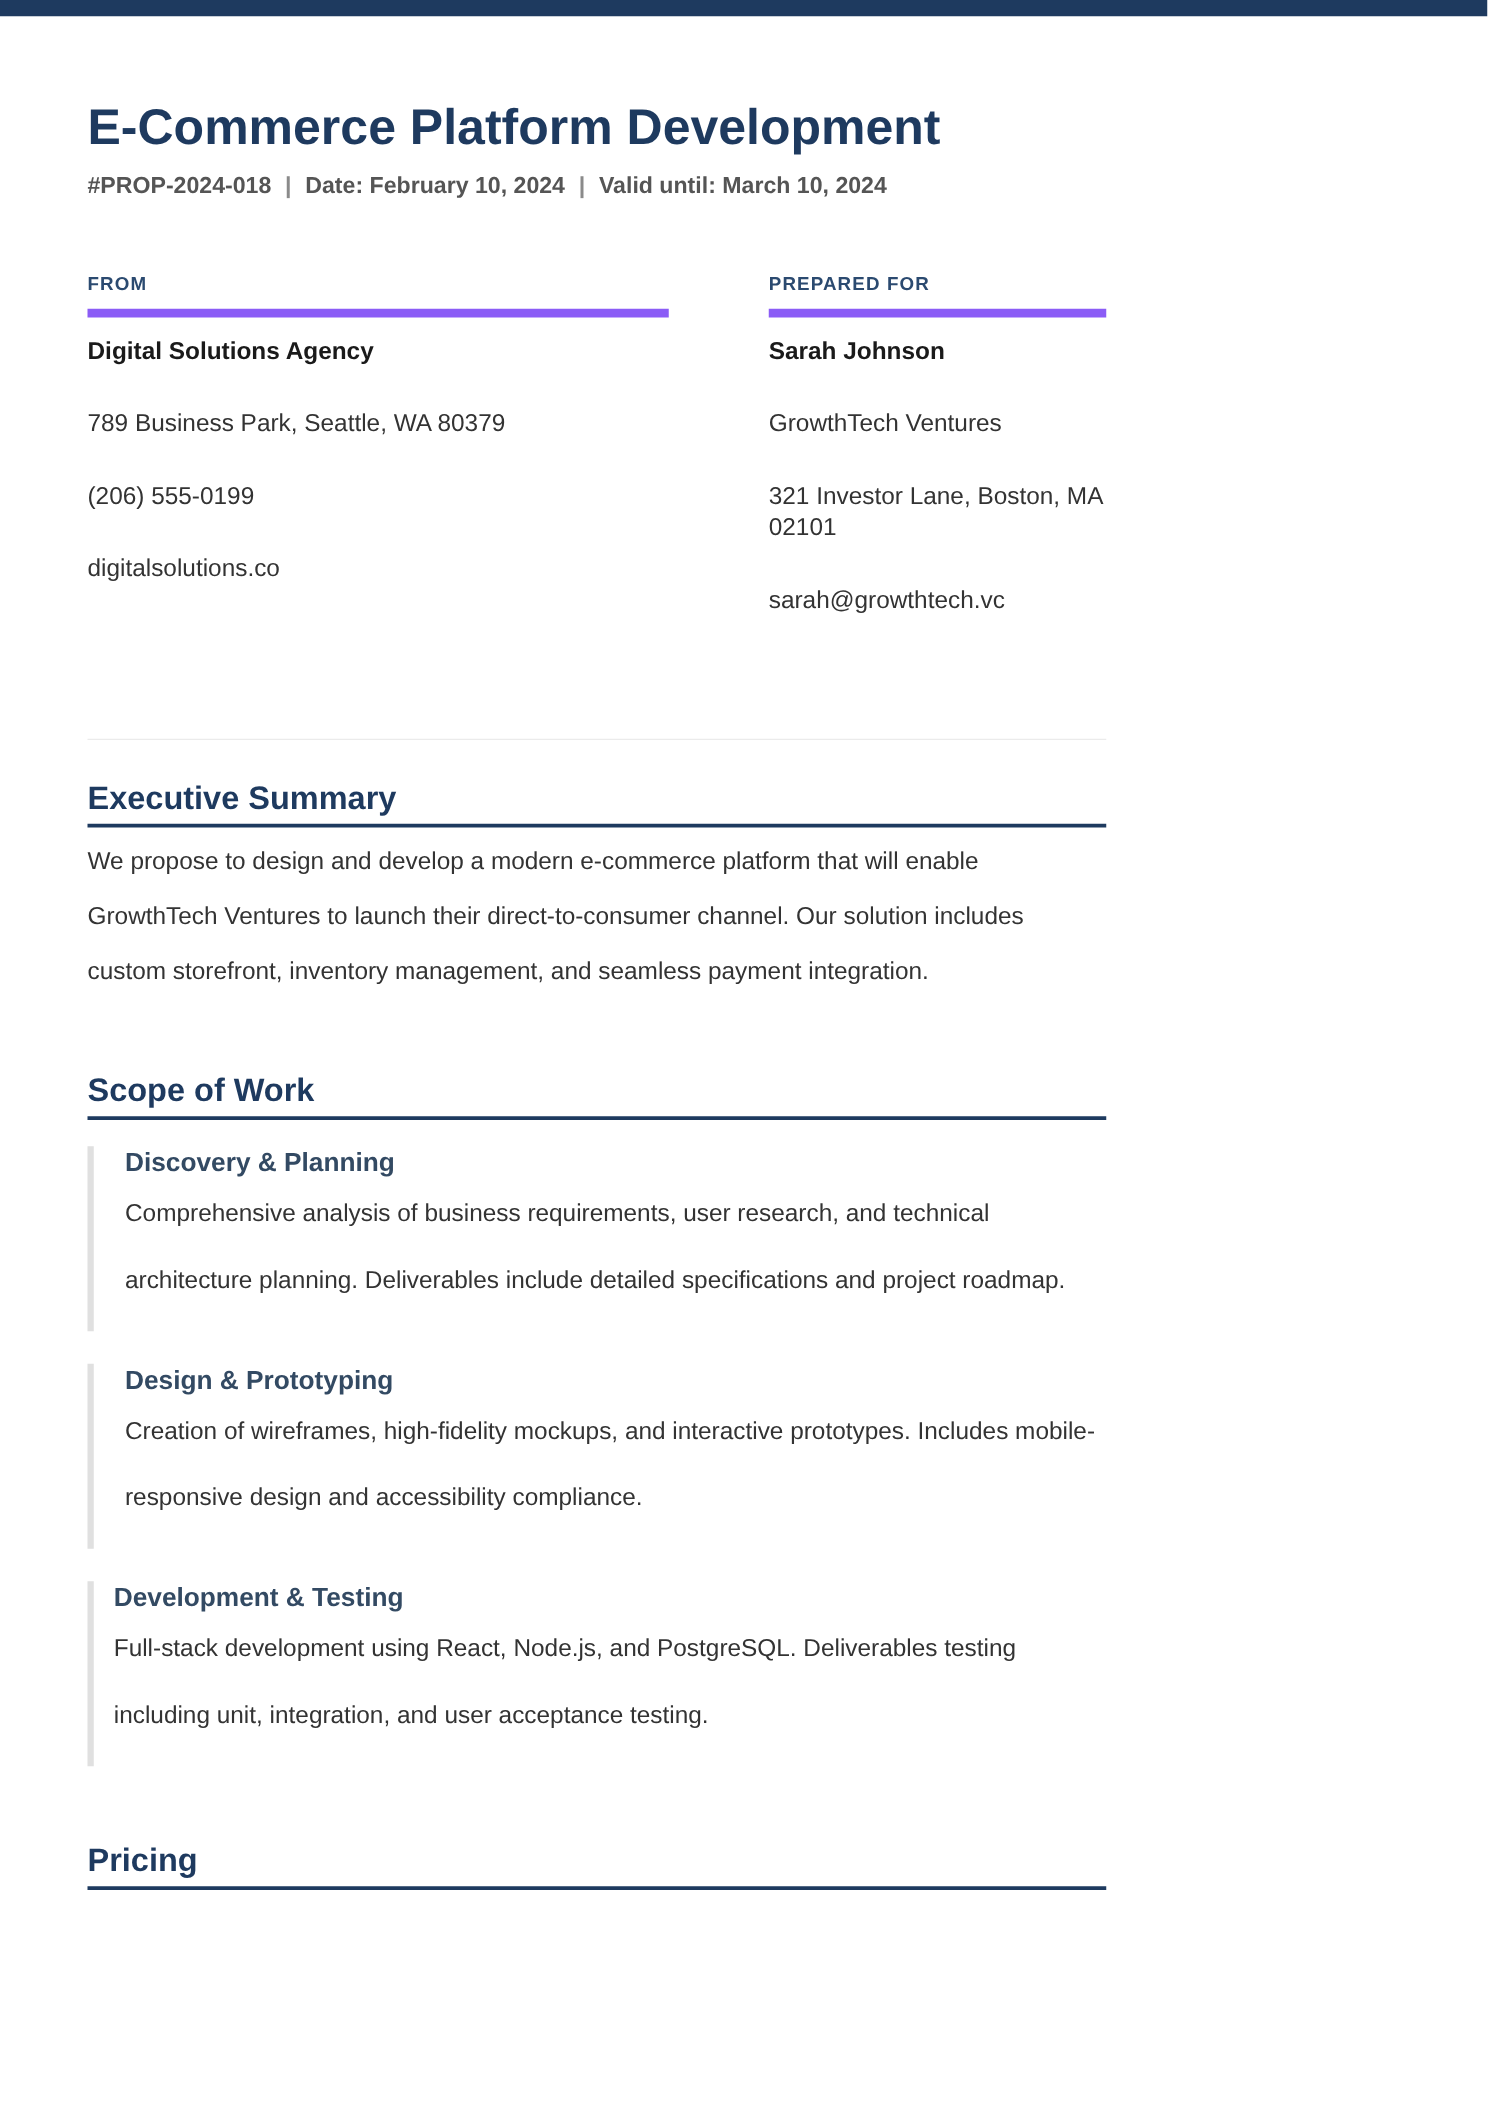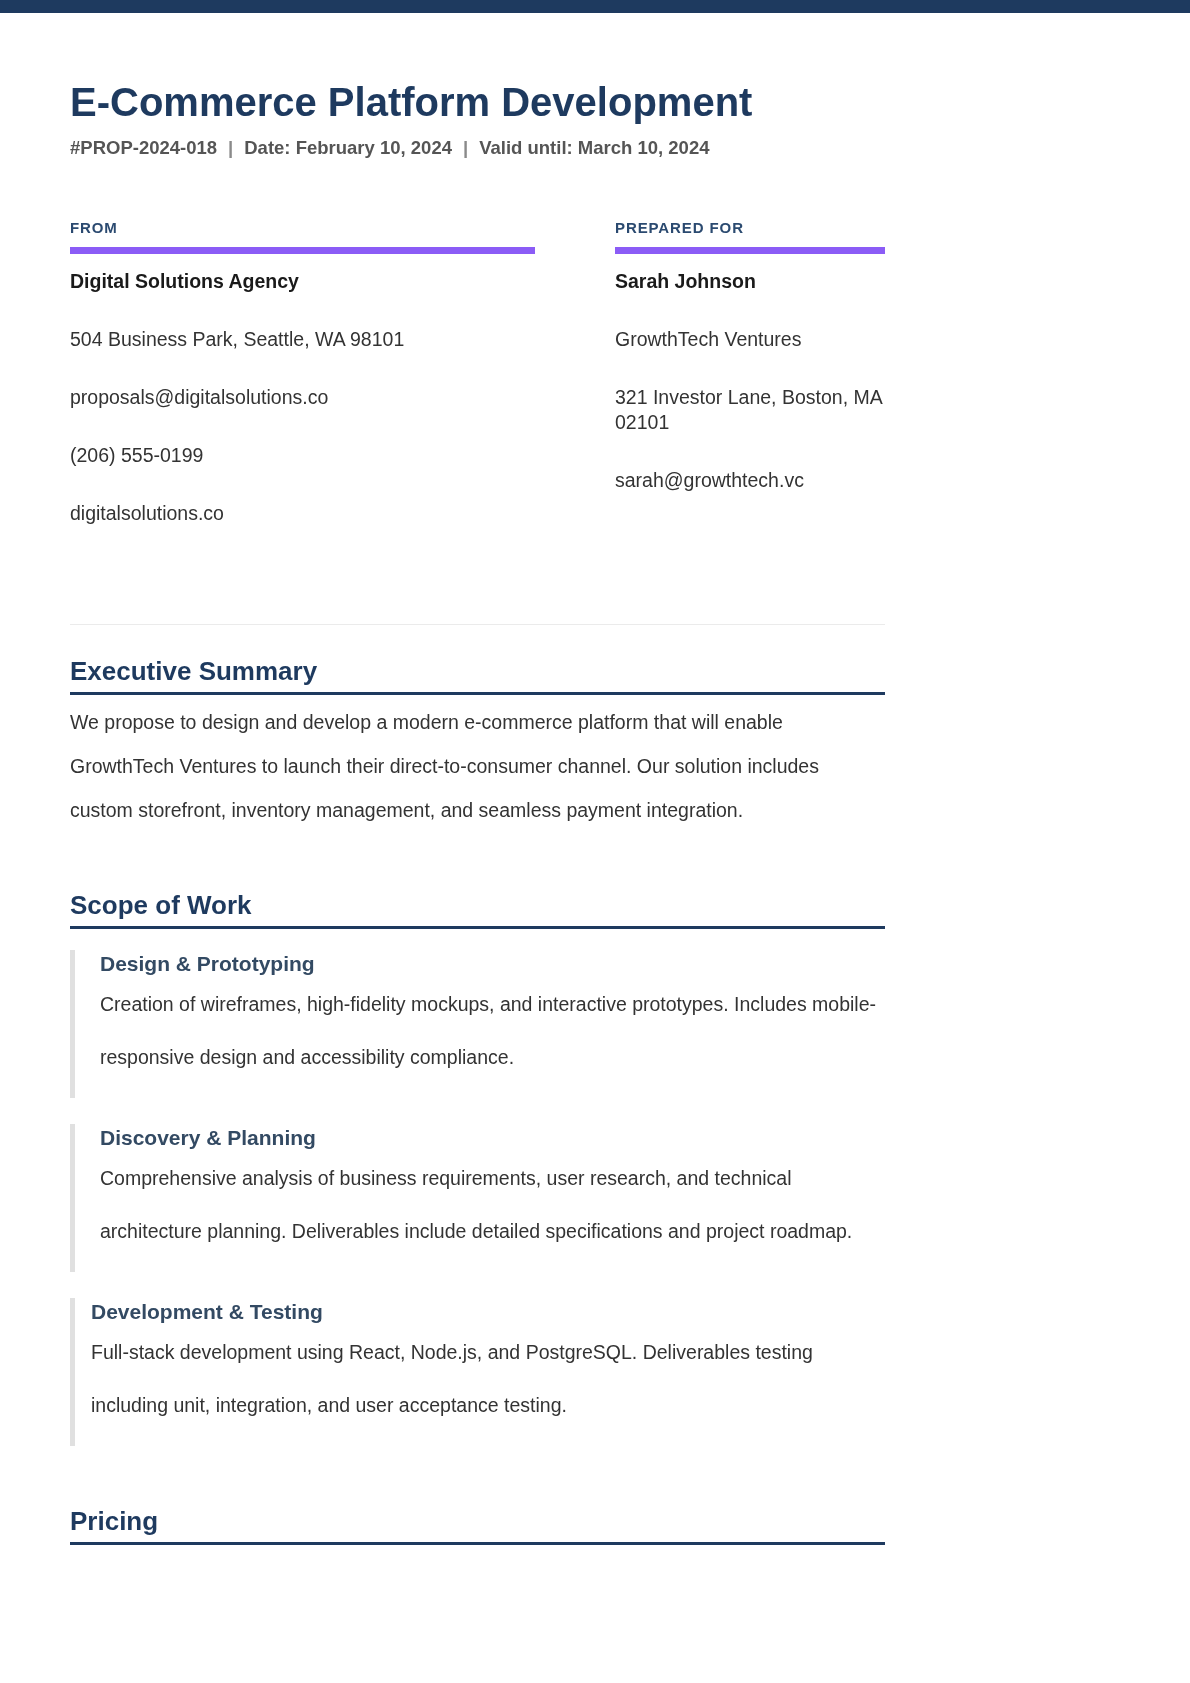--- a/index.html
+++ b/index.html
@@ -119,22 +119,21 @@
   <h1 class="doc-title">E-Commerce Platform Development</h1>
 
   <div class="meta-line">
     <span>#PROP-2024-018</span><span class="sep">|</span><span>Date: February 10, 2024</span><span class="sep">|</span><span>Valid until: March 10, 2024</span>
   </div>
 
   <div class="parties">
     <div class="party">
       <div class="party-label">FROM</div>
       <p class="party-name">Digital Solutions Agency</p>
-      <p>504 Business Park, Seattle, WA 98101</p>
-      <p>proposals@digitalsolutions.co</p>
+      <p>789 Business Park, Seattle, WA 80379</p>
       <p>(206) 555-0199</p>
       <p>digitalsolutions.co</p>
     </div>
     <div class="party">
       <div class="party-label">PREPARED FOR</div>
       <p class="party-name">Sarah Johnson</p>
       <p>GrowthTech Ventures</p>
       <p>321 Investor Lane, Boston, MA 02101</p>
       <p>sarah@growthtech.vc</p>
     </div>
@@ -144,26 +143,26 @@
 
   <section>
     <h2 class="section-heading mt-exec">Executive Summary</h2>
     <p class="section-body">We propose to design and develop a modern e-commerce platform that will enable GrowthTech Ventures to launch their direct-to-consumer channel. Our solution includes custom storefront, inventory management, and seamless payment integration.</p>
   </section>
 
   <section>
     <h2 class="section-heading mt-scope">Scope of Work</h2>
     <div class="scope-list">
       <div class="scope-item">
+        <h3>Discovery &amp; Planning</h3>
+        <p>Comprehensive analysis of business requirements, user research, and technical architecture planning. Deliverables include detailed specifications and project roadmap.</p>
+      </div>
+      <div class="scope-item">
         <h3>Design &amp; Prototyping</h3>
         <p>Creation of wireframes, high-fidelity mockups, and interactive prototypes. Includes mobile-responsive design and accessibility compliance.</p>
-      </div>
-      <div class="scope-item">
-        <h3>Discovery &amp; Planning</h3>
-        <p>Comprehensive analysis of business requirements, user research, and technical architecture planning. Deliverables include detailed specifications and project roadmap.</p>
       </div>
       <div class="scope-item">
         <h3>Development &amp; Testing</h3>
         <p>Full-stack development using React, Node.js, and PostgreSQL. Deliverables testing including unit, integration, and user acceptance testing.</p>
       </div>
     </div>
   </section>
 
   <section>
     <h2 class="section-heading mt-pricing">Pricing</h2>

